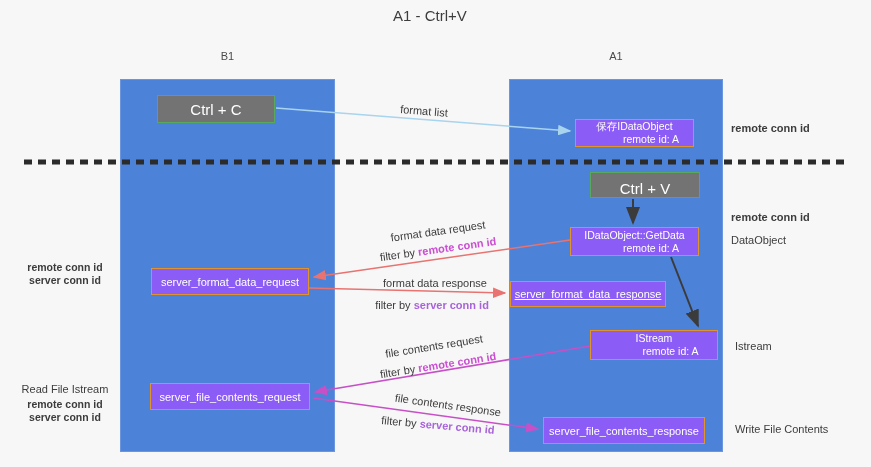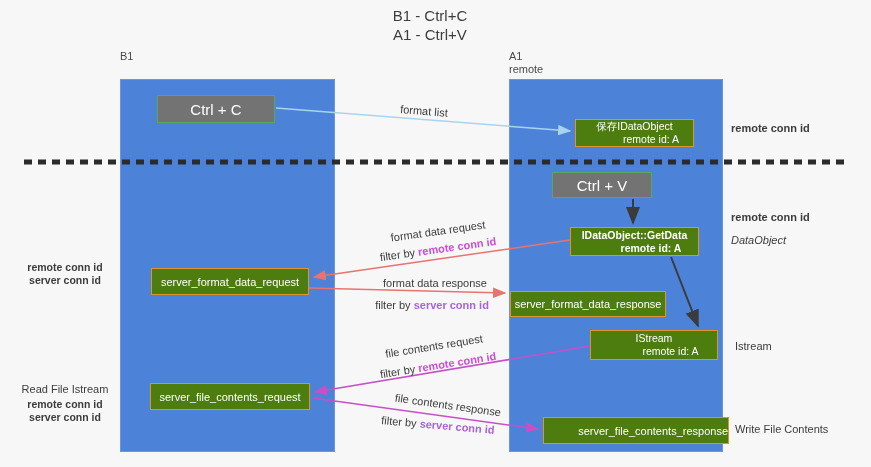--- a/index.html
+++ b/index.html
@@ -2,44 +2,44 @@
 <html><head>
 <meta charset="utf-8">
 <style>
   html,body{margin:0;padding:0;}
   body{background:#f7f7f8;font-family:"Liberation Sans",sans-serif;}
   .stage{position:relative;width:871px;height:467px;background:#f7f7f8;overflow:hidden;}
 
   .title{position:absolute;left:0;top:6px;width:860px;text-align:center;
          font-size:15px;line-height:19px;color:#3d3d3d;}
 
-  .lane-header{position:absolute;text-align:left;font-size:11px;line-height:13px;color:#4a4a4a;}
+  .lane-header{position:absolute;text-align:center;font-size:11px;line-height:13px;color:#4a4a4a;}
   .lane-header.left{left:120px;width:215px;top:50px;}
   .lane-header.right{left:509px;width:214px;top:50px;}
 
   .lane{position:absolute;top:79px;height:373px;background:#4d82d9;border:1px solid #6b95de;box-sizing:border-box;}
   .lane.left{left:120px;width:215px;}
   .lane.right{left:509px;width:214px;}
 
   .node{position:absolute;box-sizing:border-box;display:flex;flex-direction:column;
         align-items:center;justify-content:center;color:#ffffff;text-align:center;z-index:3;}
   .node.green{background:#737373;border:1px solid #5aa85e;font-size:15px;}
-  .node.orange{background:#4d7c0f;border:1px solid #e2932a;font-size:11px;}
+  .node.orange{background:#8b5cf6;border:1px solid #e2932a;font-size:11px;}
   .node .l2{font-size:10.5px;line-height:13px;margin-left:33px;}
   .node .l1{font-size:10.5px;line-height:13px;}
 
   .n-ctrl-c{left:157px;top:95px;width:118px;height:28px;}
   .n-save{left:575px;top:119px;width:119px;height:28px;}
-  .n-ctrl-v{left:552px;top:172px;width:100px;height:26px;}
-  .n-getdata{left:570px;top:227px;width:129px;height:29px;font-weight:bold;}
+  .n-ctrl-v{left:590px;top:172px;width:110px;height:26px;justify-content:flex-end;}
+  .n-getdata{left:570px;top:227px;width:129px;height:29px;}
   .n-fmt-req{left:151px;top:268px;width:158px;height:27px;}
-  .n-fmt-res{left:510px;top:291px;width:156px;height:26px;}
+  .n-fmt-res{left:510px;top:281px;width:156px;height:26px;text-decoration:underline;}
   .n-istream{left:590px;top:330px;width:128px;height:30px;}
   .n-file-req{left:150px;top:383px;width:160px;height:27px;}
-  .n-file-res{left:543px;top:417px;width:186px;height:27px;align-items:flex-end;}
+  .n-file-res{left:543px;top:417px;width:162px;height:27px;}
 
   svg.arrows{position:absolute;left:0;top:0;z-index:2;}
 
   .edge-label{position:absolute;z-index:4;font-size:11px;color:#3c3c3c;white-space:nowrap;}
   .center{transform:translate(-50%,-50%);}
   .rot-m8{transform:translate(-50%,-50%) rotate(-8deg);}
   .rot-m9{transform:translate(-50%,-50%) rotate(-9deg);}
   .rot-p4{transform:translate(-50%,-50%) rotate(4.5deg);}
   .rot-p5{transform:translate(-50%,-50%) rotate(5deg);}
   .rot-p8{transform:translate(-50%,-50%) rotate(8deg);}
@@ -51,30 +51,28 @@
 
   .side-label{position:absolute;font-size:11px;color:#3c3c3c;white-space:nowrap;z-index:4;}
   .side-left{left:10px;width:110px;text-align:center;font-size:10.5px;}
 </style>
 </head>
 <body>
 
 <div class="stage">
 
   <div class="title">
-    <div>B1 - Ctrl+C</div>
     <div>A1 - Ctrl+V</div>
   </div>
 
   <div class="lane-header left">
     <div>B1</div>
   </div>
   <div class="lane-header right">
     <div>A1</div>
-    <div>remote</div>
   </div>
 
   <div class="lane left"></div>
   <div class="lane right"></div>
 
   <svg class="arrows" width="871" height="467" viewBox="0 0 871 467">
     <defs>
       <marker id="mblue" markerWidth="9" markerHeight="7" refX="8" refY="3.5" orient="auto">
         <path d="M0,0 L9,3.5 L0,7 z" fill="#a8d4ee"></path>
       </marker>
@@ -161,17 +159,17 @@
 
   <div class="side-label side-left purple-side" style="top:261px;">remote conn id</div>
   <div class="side-label side-left green-side" style="top:274px;">server conn id</div>
 
   <div class="side-label side-left" style="top:383px;font-size:11px;">Read File Istream</div>
   <div class="side-label side-left purple-side" style="top:398px;">remote conn id</div>
   <div class="side-label side-left green-side" style="top:411px;">server conn id</div>
 
   <div class="side-label purple-side" style="left:731px;top:122px;">remote conn id</div>
   <div class="side-label purple-side" style="left:731px;top:211px;">remote conn id</div>
-  <div class="side-label" style="left:731px;top:234px;font-style:italic;">DataObject</div>
+  <div class="side-label" style="left:731px;top:234px;">DataObject</div>
   <div class="side-label" style="left:735px;top:340px;">Istream</div>
   <div class="side-label" style="left:735px;top:423px;">Write File Contents</div>
 
 </div>
 
 </body></html>

